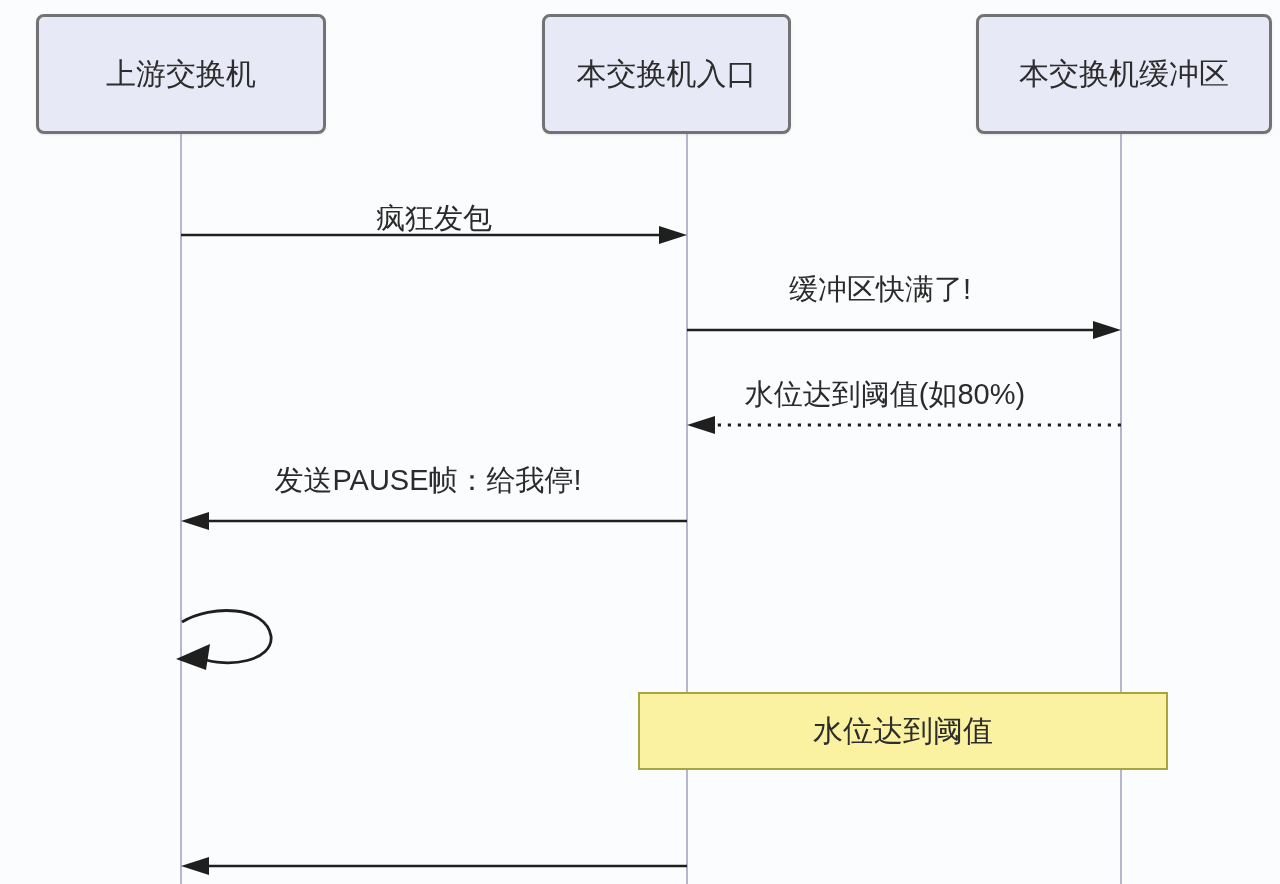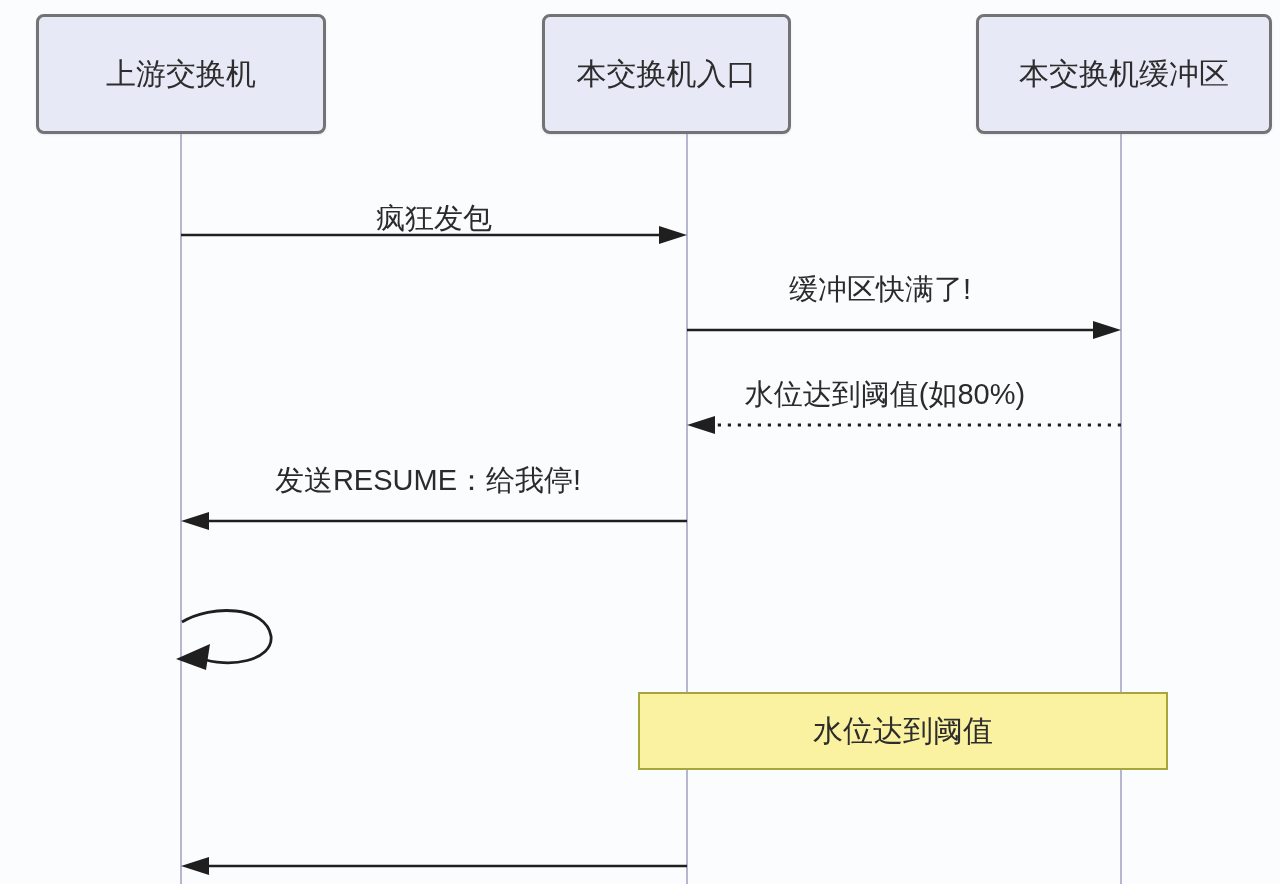--- a/index.html
+++ b/index.html
@@ -92,21 +92,21 @@
   <div class="actor actor3">
     <span>本交换机缓冲区</span>
   </div>
 
   <div class="msg-label" style="left:434px;top:181px;margin-top:21px;">疯狂发包</div>
 
   <div class="msg-label" style="left:880px;top:273px;">缓冲区快满了!</div>
 
   <div class="msg-label" style="left:885px;top:378px;">水位达到阈值(如80%)</div>
 
-  <div class="msg-label" style="left:428px;top:464px;">发送RESUME：给我停!</div>
+  <div class="msg-label" style="left:428px;top:464px;">发送PAUSE帧：给我停!</div>
 
 
 
   <div class="note">
     <span>水位达到阈值</span>
   </div>
 
 </div>
 
 </body></html>

